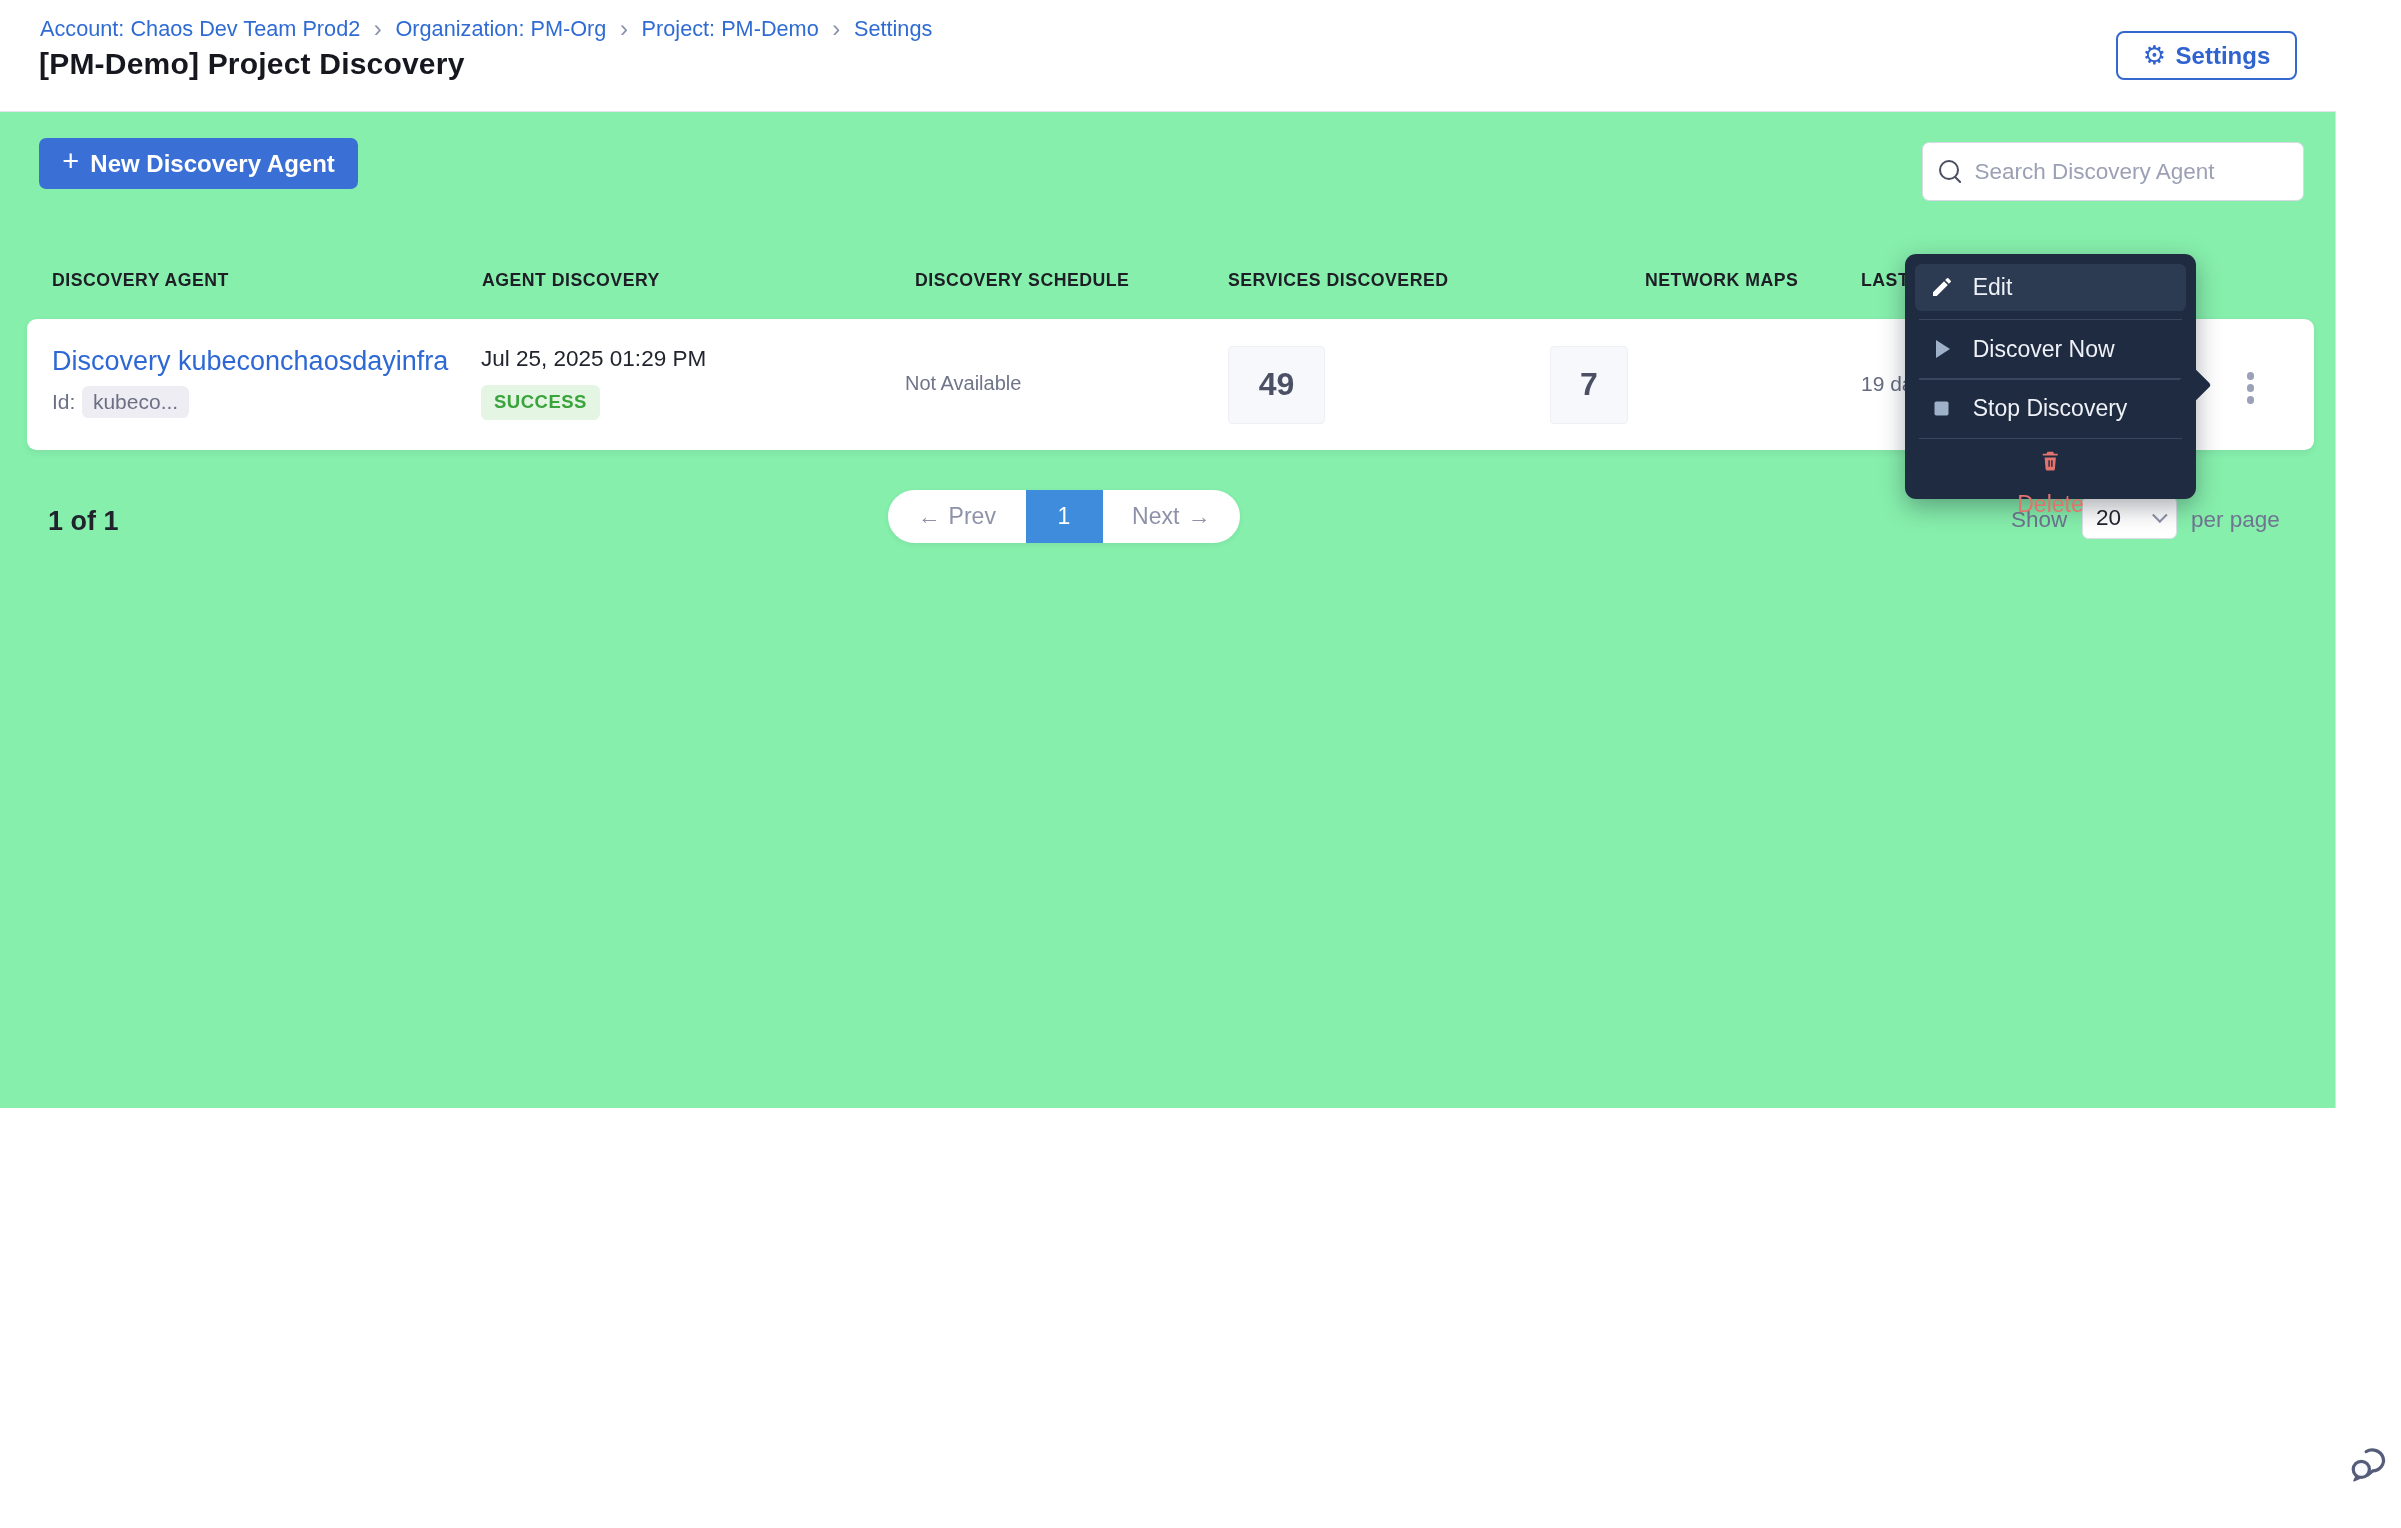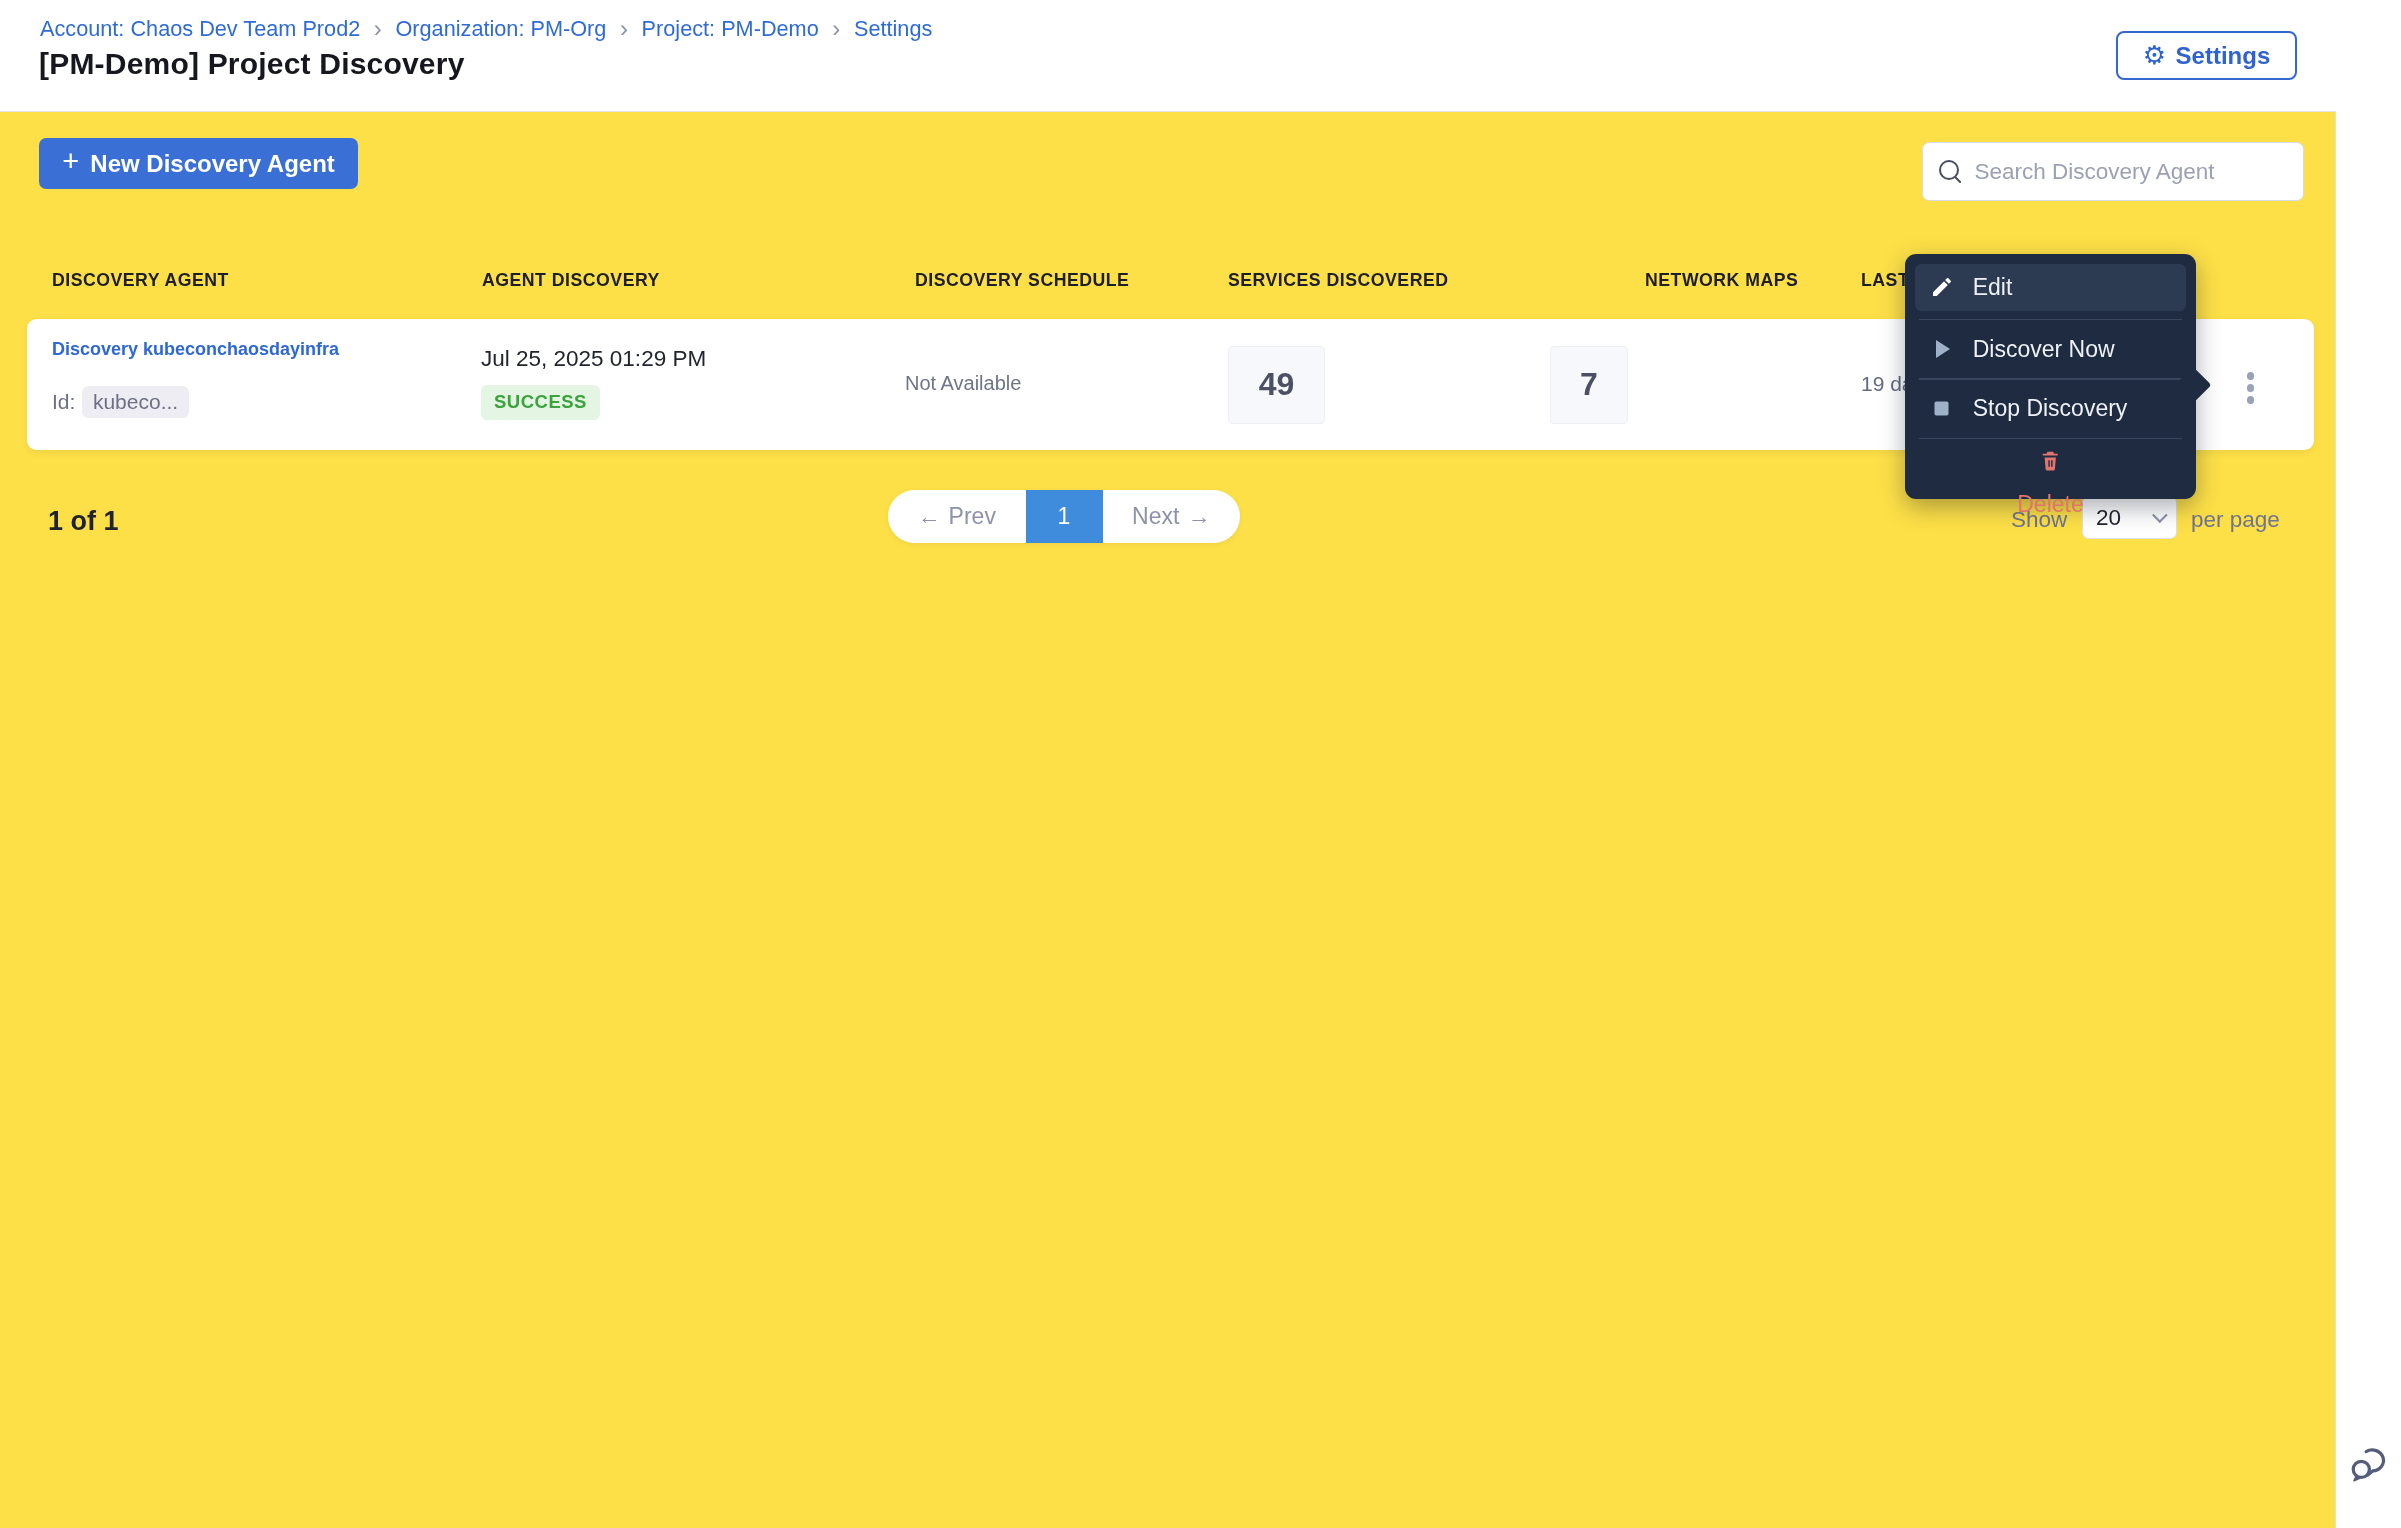--- a/index.html
+++ b/index.html
@@ -1,20 +1,20 @@
 <!DOCTYPE html>
 <html style="font-size:13px"><head>
 <meta charset="utf-8">
 <style>
   * { margin:0; padding:0; box-sizing:border-box; }
   html,body { width:2401px; height:1528px; background:#ffffff; font-family:"Liberation Sans", sans-serif; }
   #app { position:relative; width:2401px; height:1528px; overflow:hidden; background:#ffffff; }
 
   
-  .content { position:absolute; left:0; top:0; width:2336px; height:1528px; background:#fde047; border-right:1.6px solid #dcdfe8; }
+  .content { position:absolute; left:0; top:0; width:2336px; height:1108px; background:#86efac; border-right:1.6px solid #dcdfe8; }
   .right-strip { position:absolute; left:2337px; top:0; width:64px; height:1528px; background:#ffffff; }
 
   .page-header { position:absolute; left:0; top:0; width:2336px; height:112px; background:#ffffff; border-bottom:1.6px solid #e3e5ee; }
 
   
   .breadcrumb { position:absolute; left:40px; top:16px; display:flex; align-items:center; gap:13.6px; font-size:21.7px; }
   .crumb { color:#2f6bd3; cursor:pointer; }
   .crumb-sep { color:#8a93ad; font-size:24px; line-height:21.7px; }
 
   .page-title { position:absolute; left:39px; top:47px; font-size:30px; font-weight:bold; color:#17181f; letter-spacing:0.2px; }
@@ -36,21 +36,21 @@
   .search-input { border:none; outline:none; flex:1; font-size:22.5px; color:#30323f; font-family:"Liberation Sans", sans-serif; background:transparent; }
   .search-input::placeholder { color:#9ba0b4; }
 
   
   .th { position:absolute; top:270px; font-size:17.7px; font-weight:bold; color:#1d1e26; letter-spacing:0.5px; }
   .th0 { left:52px; } .th1 { left:482px; } .th2 { left:915px; } .th3 { left:1228px; } .th4 { left:1645px; } .th5 { left:1861px; }
 
   
   .row-card { position:absolute; left:27px; top:319px; width:2287px; height:131px; background:#ffffff; border-radius:9.6px;
     box-shadow:0 2.4px 6.4px rgba(40,41,61,.07); }
-  .agent-link { position:absolute; left:25px; top:20px; font-size:18px; font-weight:bold; color:#2e68d5; cursor:pointer; }
+  .agent-link { position:absolute; left:25px; top:27px; font-size:27px; font-weight:normal; color:#2e68d5; cursor:pointer; }
   .agent-id { position:absolute; left:25px; top:67px; font-size:21px; color:#6d7085; display:flex; align-items:center; gap:6.4px; }
   .id-pill { background:#ededf3; border-radius:6.4px; padding:4px 11.2px; color:#6d7085; }
   .row-date { position:absolute; left:454px; top:27px; font-size:22.5px; color:#22242e; }
   .status-badge { position:absolute; left:454px; top:66px; background:#e4f5e3; color:#3aa33c; font-size:18.5px; font-weight:bold;
     letter-spacing:0.5px; border-radius:6.4px; padding:6.4px 13px; }
   .row-schedule { position:absolute; left:878px; top:53px; font-size:20px; color:#707489; }
   .count-box { position:absolute; top:26.5px; background:#f7f8fb; border:1.6px solid #eef0f5; border-radius:4px;
     display:flex; align-items:center; justify-content:center; font-size:32px; font-weight:600; color:#4b5065; }
   .count-services { left:1201px; width:97px; height:78px; }
   .count-maps { left:1523px; width:78px; height:78px; }

